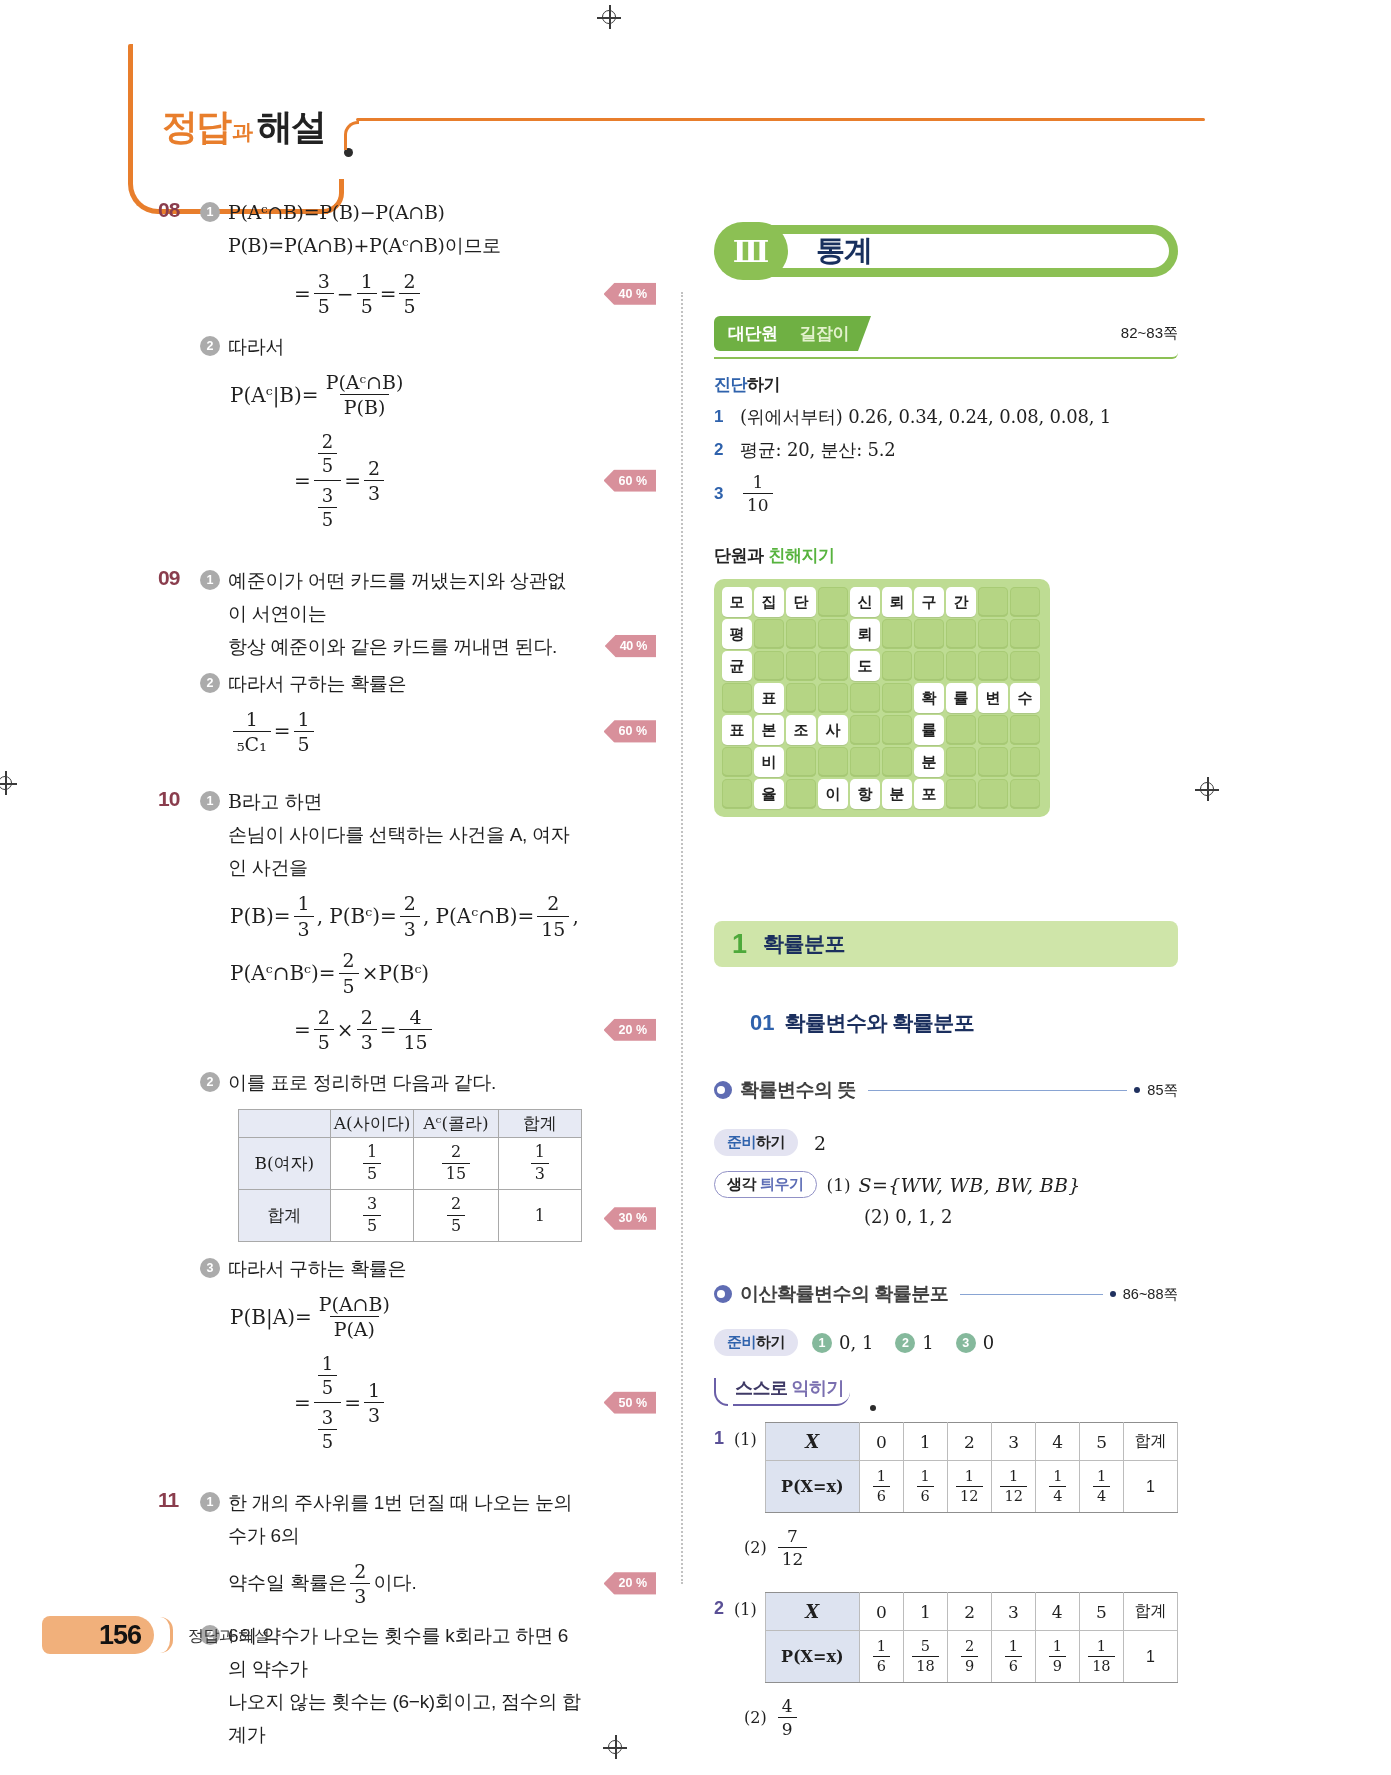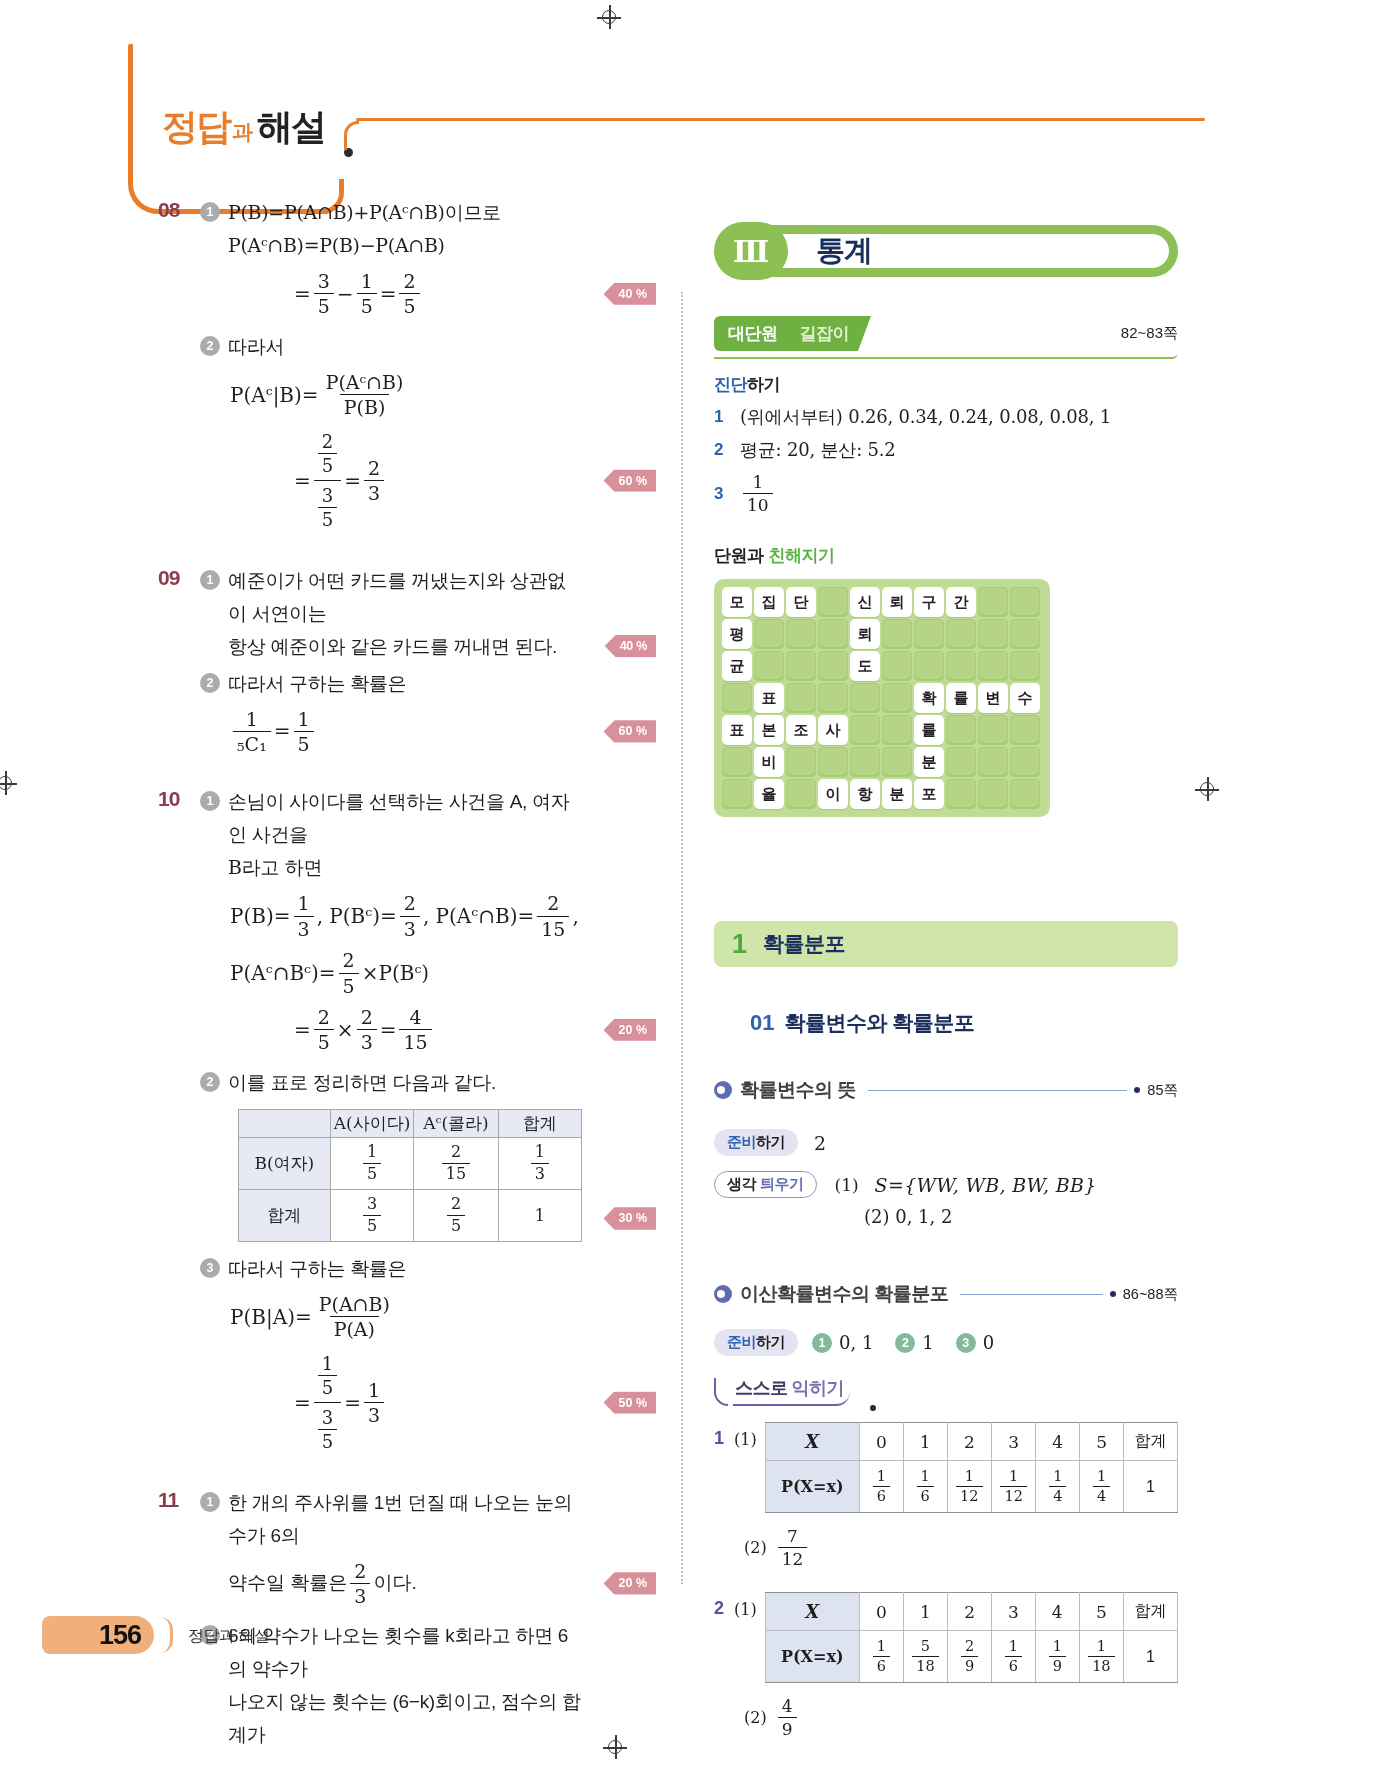--- a/index.html
+++ b/index.html
@@ -125,21 +125,21 @@
 
   .prep-row { margin-top:26px; display:flex; align-items:center; }
   .pill { background:#e3e3f1; border-radius:15px; padding:4px 13px; white-space:nowrap; }
   .pill .pa { color:#2f62ac; font-size:15px; font-weight:800; letter-spacing:-0.5px; }
   .pill .pb { color:#222; font-size:15px; font-weight:800; letter-spacing:-0.5px; }
   .prep-ans { font-family:"DejaVu Serif",serif; font-size:19px; margin-left:16px; }
   .prep-multi { display:flex; align-items:center; gap:6px; margin-left:14px; }
   .prep-multi .grp { display:flex; align-items:center; gap:7px; margin-right:16px; }
   .prep-multi .val { font-family:"DejaVu Serif",serif; font-size:18px; }
 
-  .think-row { margin-top:15px; display:flex; align-items:center;gap:8px; }
+  .think-row { margin-top:15px; display:flex; align-items:center; }
   .pill-outline { background:#fff; border:1.6px solid #9191c6; border-radius:16px; padding:3px 12px; white-space:nowrap; }
   .pill-outline .pa { color:#222; font-size:15px; font-weight:800; letter-spacing:-0.5px; }
   .pill-outline .pb { color:#5c6cb5; font-size:15px; font-weight:800; letter-spacing:-0.5px; margin-left:4px; }
   .think-lab { font-family:"DejaVu Serif",serif; font-size:17px; margin:0 8px 0 10px; }
   .think-math { font-family:"DejaVu Serif",serif; font-size:19px; letter-spacing:0.3px; }
   .think-l2 { margin:8px 0 0 150px; font-family:"DejaVu Serif",serif; font-size:18px; }
 
   .selfstudy { margin-top:20px; display:flex; align-items:flex-end; position:relative; width:150px; }
   .self-arc { flex:none; width:14px; height:28px; border-left:2.5px solid #6a5fa8; border-bottom:2.5px solid #6a5fa8;
     border-radius:0 0 0 14px; margin-right:5px; }
@@ -202,22 +202,22 @@
   <div class="divider"></div>
 
   <div class="leftcol">
 
     <div class="prob">
       <div class="pno">08</div>
       <div class="pbody">
         <div class="step">
           <span class="cnum">1</span>
           <div class="sbody">
+            <div class="txt m">P(Aᶜ∩B)=P(B)−P(A∩B)</div>
             <div class="txt m">P(B)=P(A∩B)+P(Aᶜ∩B)이므로</div>
-            <div class="txt m">P(Aᶜ∩B)=P(B)−P(A∩B)</div>
             <div class="eqrow ind2 m">
               <span>=</span>
               <span class="frac">
                   <span class="n">3</span>
                   <span class="d">5</span>
                 </span>
               <span>−</span>
               <span class="frac">
                   <span class="n">1</span>
                   <span class="d">5</span>
@@ -299,22 +299,22 @@
         </div>
       </div>
     </div>
 
     <div class="prob">
       <div class="pno">10</div>
       <div class="pbody">
         <div class="step">
           <span class="cnum">1</span>
           <div class="sbody">
+            <div class="txt m">B라고 하면</div>
             <div class="txt">손님이 사이다를 선택하는 사건을 A, 여자인 사건을</div>
-            <div class="txt m">B라고 하면</div>
             <div class="eqrow ind1 m">
               <span>P(B)=</span>
               <span class="frac">
                   <span class="n">1</span>
                   <span class="d">3</span>
                 </span>
               <span>, P(Bᶜ)=</span>
               <span class="frac">
                   <span class="n">2</span>
                   <span class="d">3</span>

